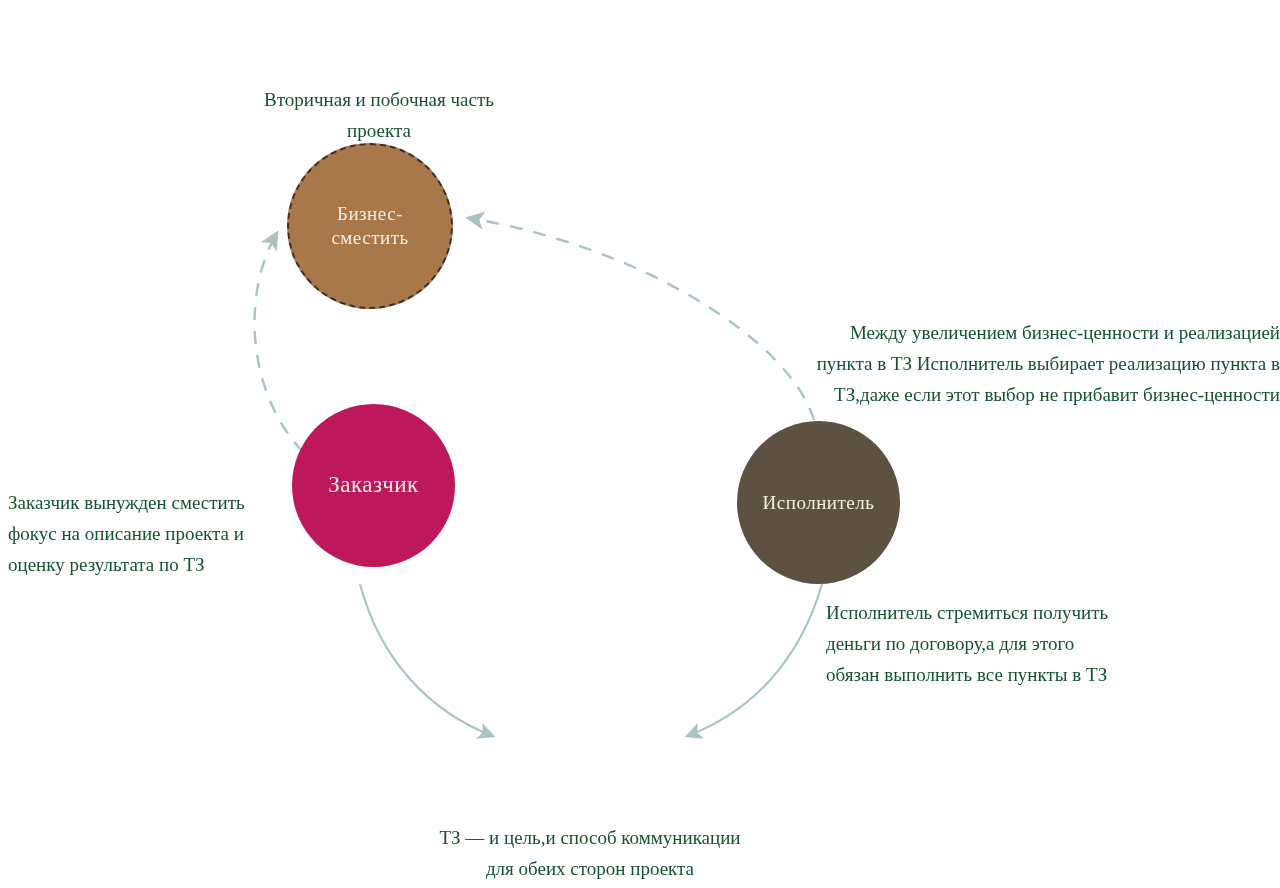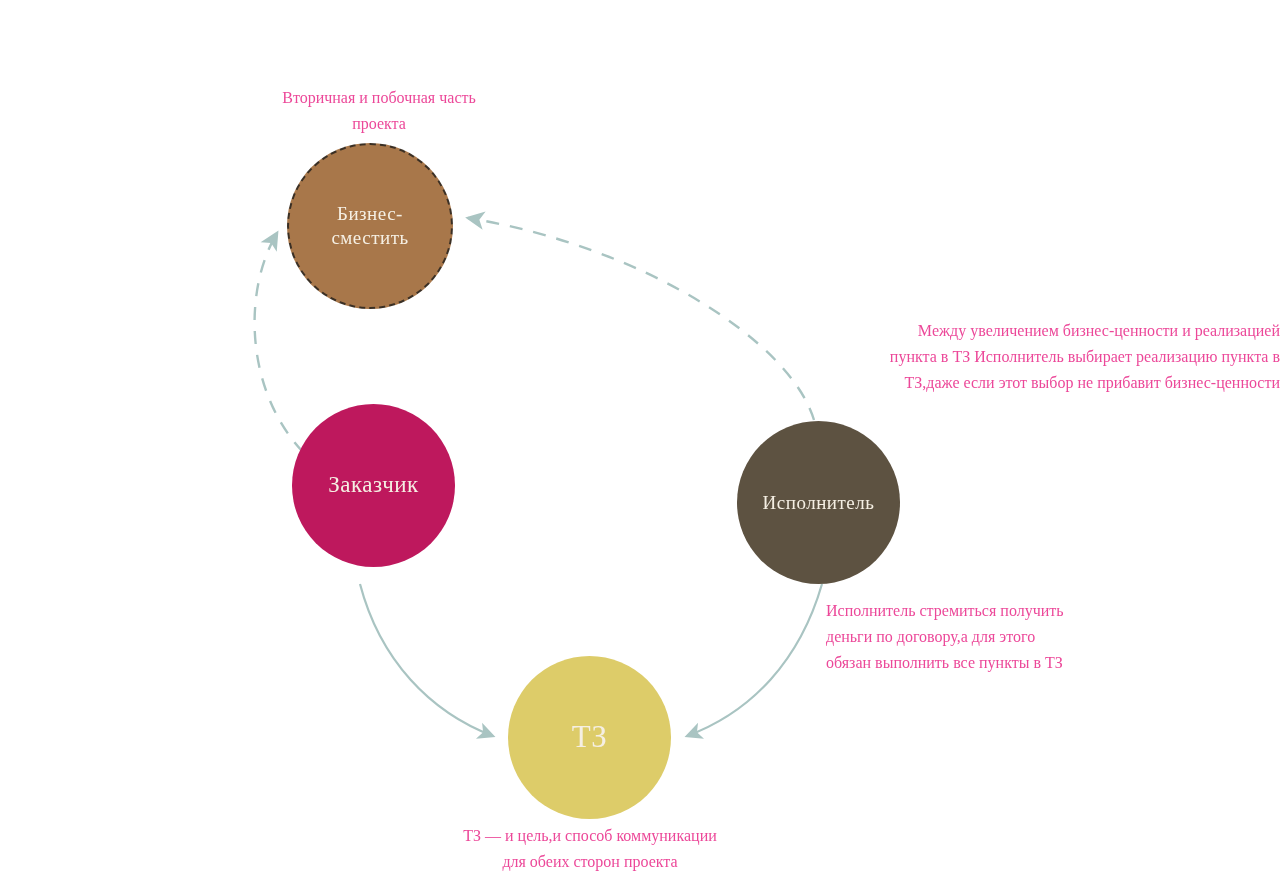--- a/index.html
+++ b/index.html
@@ -70,22 +70,22 @@
   .node-spec {
     left: 508px;
     top: 656px;
     width: 163px;
     height: 163px;
     background: #ddcc69;
     font-size: 31px;
   }
   .note {
     position: absolute;
-    color: #ec4899;
-    font-size: 16px;
+    color: #14532d;
+    font-size: 19px;
     line-height: 1.62;
     white-space: pre-line;
     z-index: 3;
   }
   .note-top {
     left: 243px;
     top: 85px;
     width: 272px;
     text-align: center;
   }
@@ -141,31 +141,31 @@
   </div>
 
   <div class="node node-customer">
     <span class="node-label">Заказчик</span>
   </div>
 
   <div class="node node-contractor">
     <span class="node-label">Исполнитель</span>
   </div>
 
-  <div class="node node-spec">
-    <span class="node-label">ТЗ</span>
-  </div>
 
   <div class="note note-top">Вторичная и побочная часть
 проекта</div>
 
   <div class="note note-right">Между увеличением бизнес-ценности и реализацией
 пункта в ТЗ Исполнитель выбирает реализацию пункта в
 ТЗ,даже если этот выбор не прибавит бизнес-ценности</div>
 
+  <div class="note note-left">Заказчик вынужден сместить
+фокус на описание проекта и
+оценку результата по ТЗ</div>
 
   <div class="note note-bottom">ТЗ — и цель,и способ коммуникации
 для обеих сторон проекта</div>
 
   <div class="note note-lower-right">Исполнитель стремиться получить
 деньги по договору,а для этого
 обязан выполнить все пункты в ТЗ</div>
 
 </div>
 

